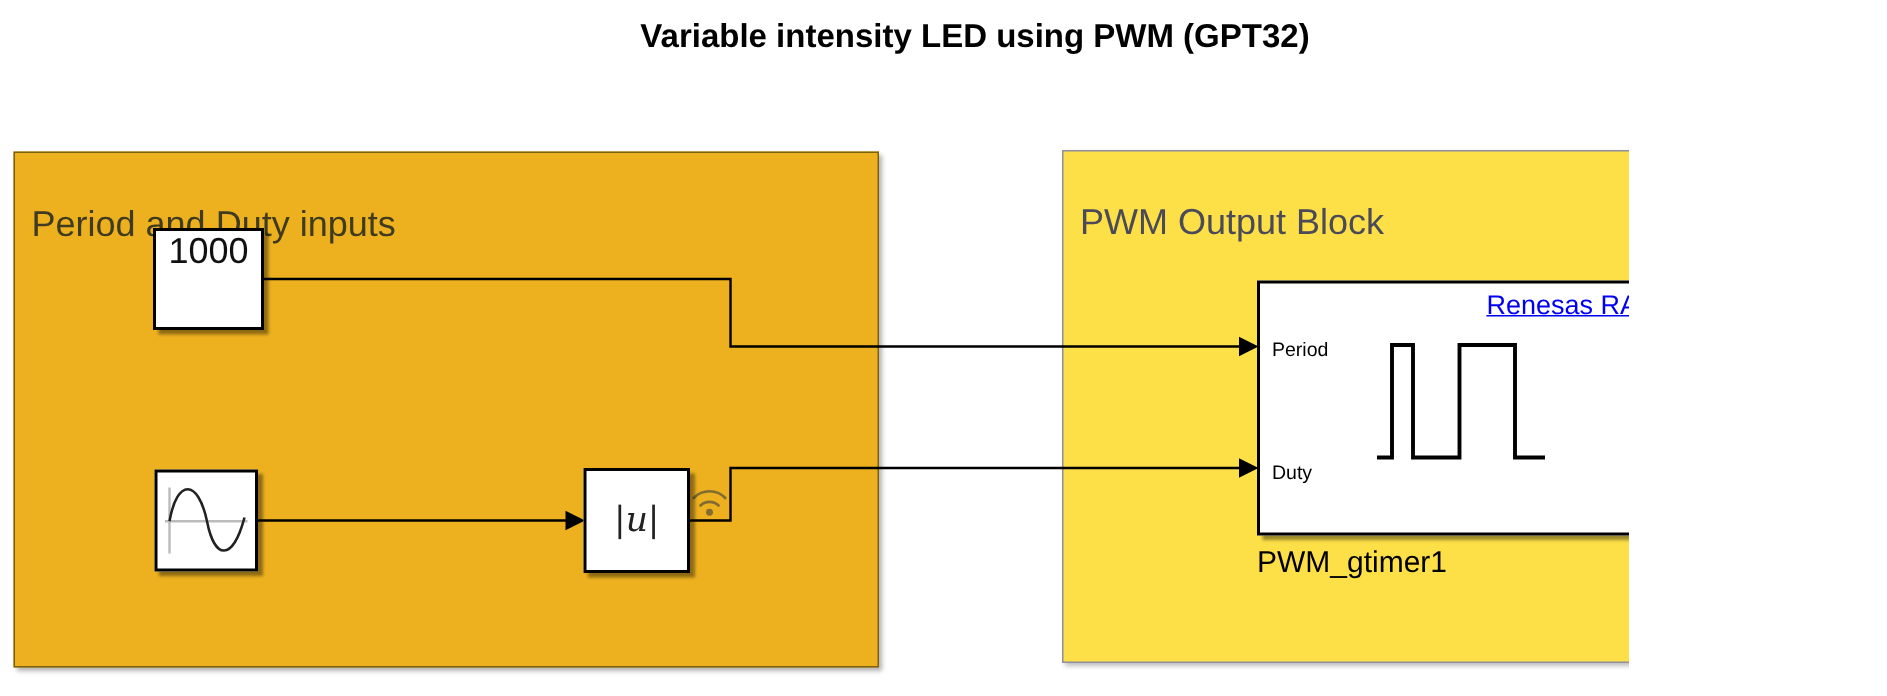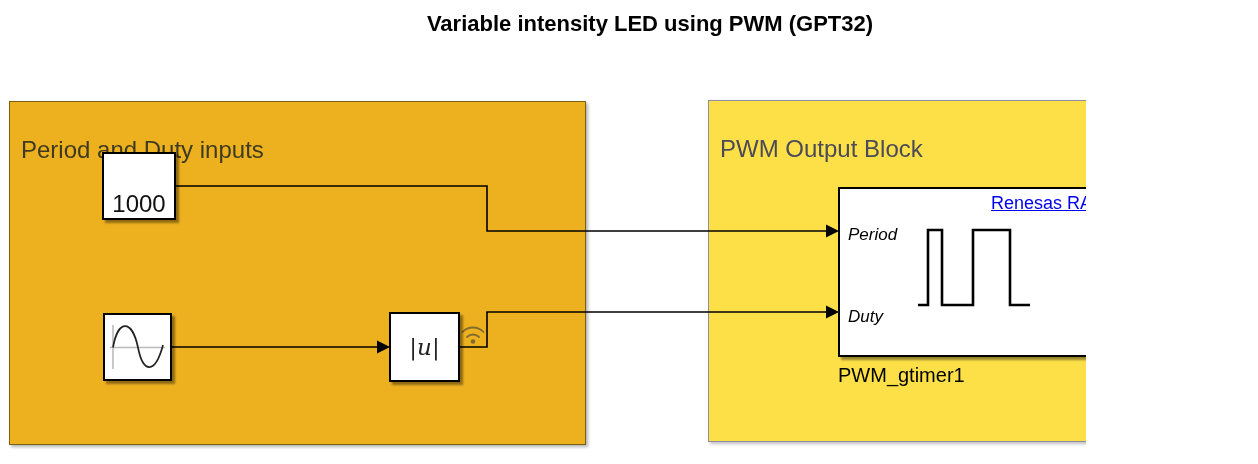--- a/index.html
+++ b/index.html
@@ -27,28 +27,28 @@
   .area-inputs .area-label{color:#3F3B20;}
   .area-output .area-label{color:#4A4A58;}
   
   #wires{position:absolute;left:0;top:0;width:1258px;height:464px;}
   
   .blk{
     position:absolute;box-sizing:border-box;background:#ffffff;border:2px solid #000;
     box-shadow:3px 3px 2px rgba(0,0,0,0.40);
   }
   .blk-constant{left:102px;top:152px;width:74px;height:68px;
-    display:flex;align-items:flex-end;justify-content:center;font-size:24px;color:#111;}
+    display:flex;align-items:flex-start;justify-content:center;font-size:24px;color:#111;}
   .blk-sine{left:103px;top:313px;width:69px;height:68px;}
   .blk-abs{left:389px;top:312px;width:71px;height:70px;
     display:flex;align-items:center;justify-content:center;
     font-family:"DejaVu Serif",serif;font-style:italic;font-size:23px;color:#222;}
   .blk-pwm{left:838px;top:187px;width:264px;height:170px;}
   .pwm-brand{position:absolute;right:8px;top:4px;font-size:18px;color:#0000EE;text-decoration:underline;}
-  .pwm-port{position:absolute;left:8px;font-size:17px;color:#000;font-style:italic;}
+  .pwm-port{position:absolute;left:8px;font-size:13px;color:#000;}
   .pwm-port-period{top:36px;}
   .pwm-port-duty{top:118px;}
   .pwm-wave{position:absolute;left:0;top:0;}
   .blk-caption{
     position:absolute;left:838px;top:364px;width:264px;text-align:left;
     font-size:20px;color:#000;
   }
 </style>
 </head>
 <body>

